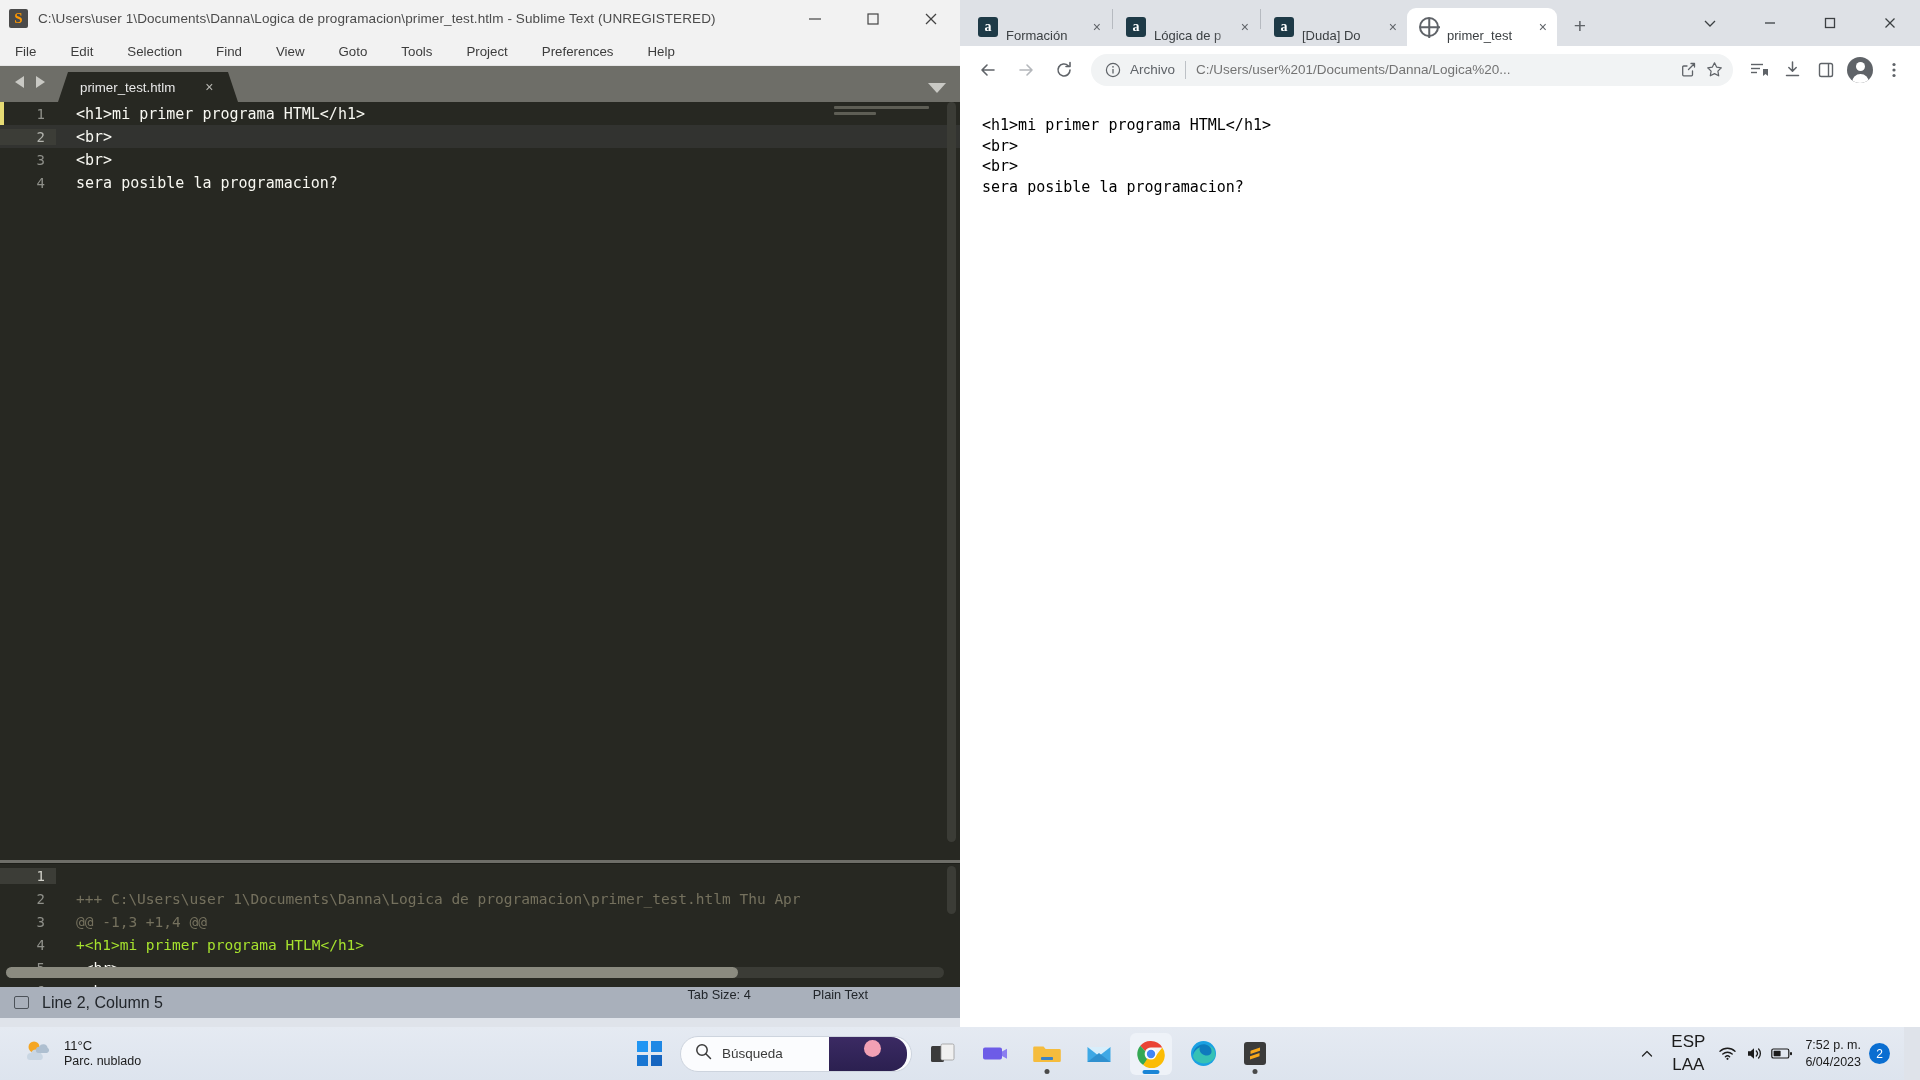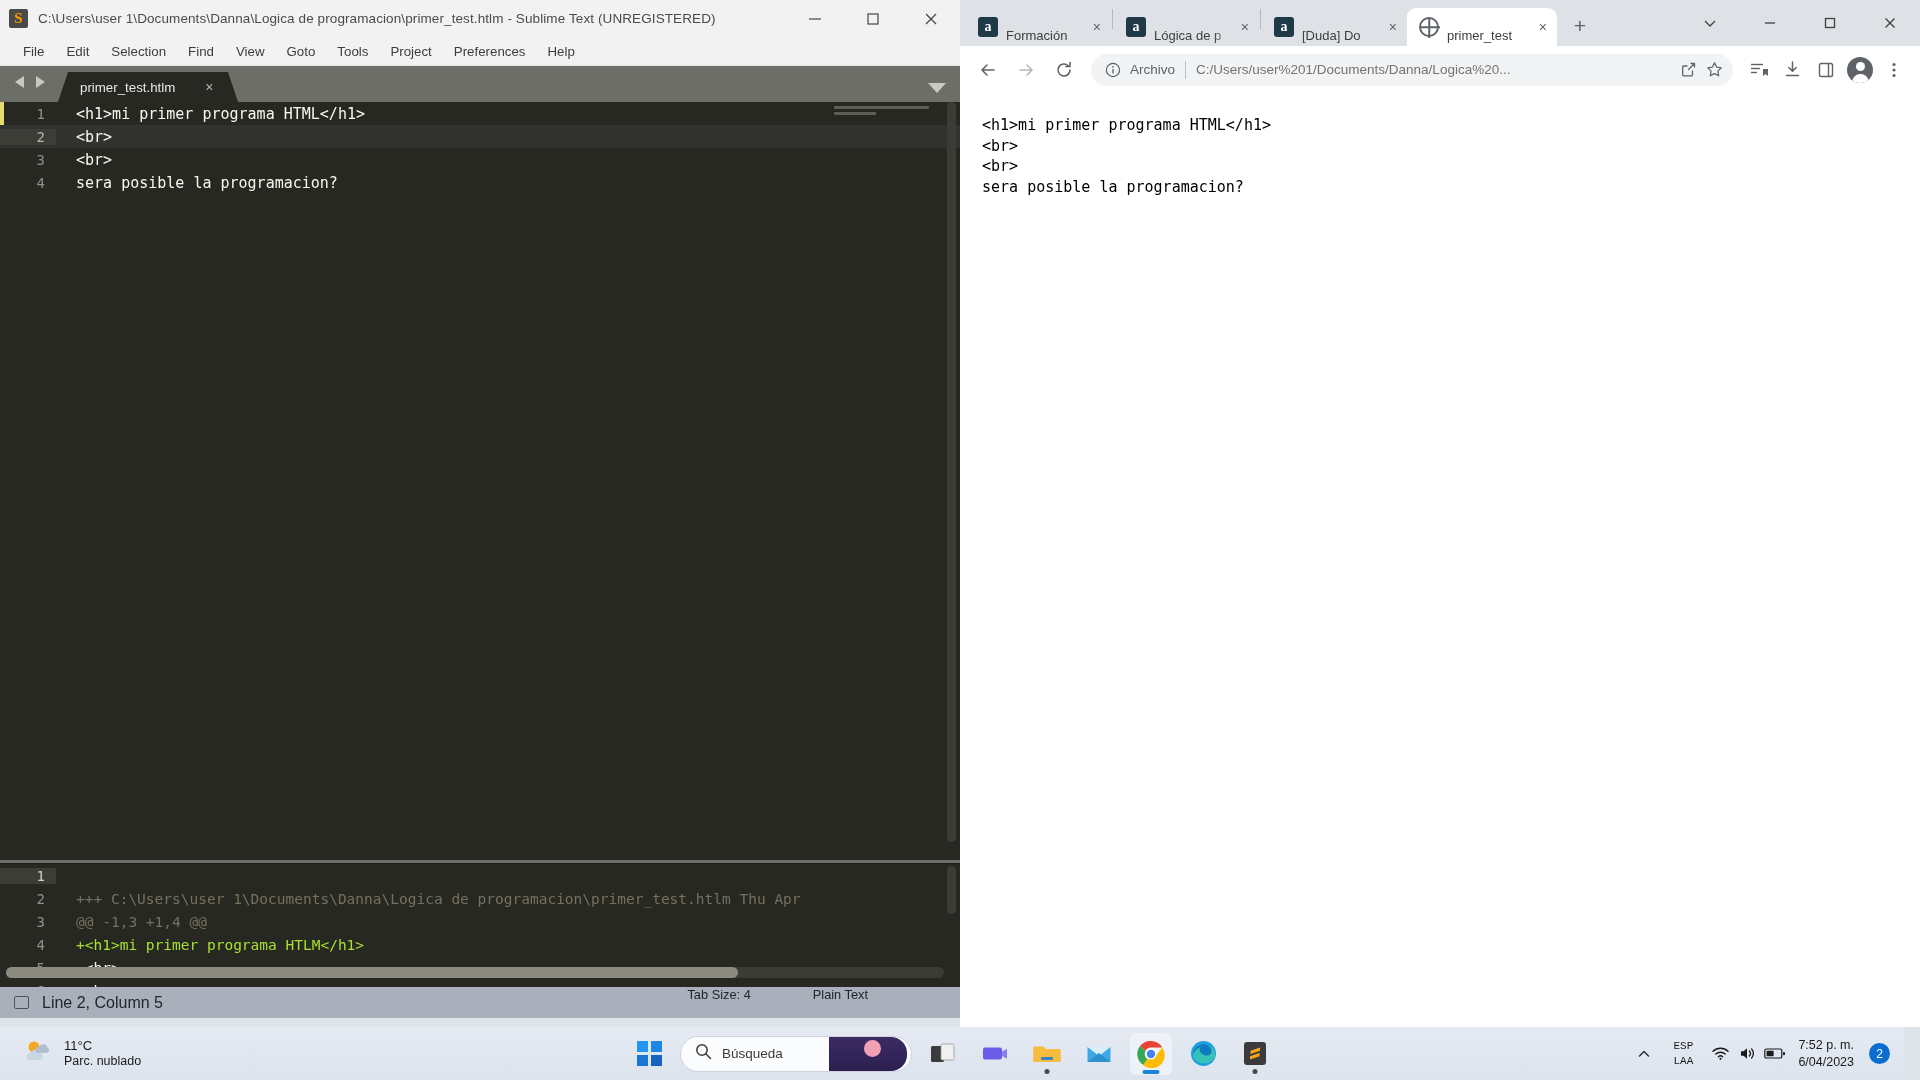--- a/index.html
+++ b/index.html
@@ -32,21 +32,21 @@
     white-space:nowrap; overflow:hidden;
   }
   .st-wincontrols { position:absolute; right:0; top:0; height:37px; display:flex; }
   .st-wc {
     width:58px; height:37px; display:flex; align-items:center; justify-content:center;
     color:#444; font-size:14px;
   }
   .st-wc svg { display:block; }
   .st-menubar {
     height:29px; background:#f2f2f2; display:flex; align-items:center;
-    padding-left:12px; gap:0px; flex:0 0 auto; border-bottom:1px solid #e6e6e6;
+    padding-left:4px; gap:12px; flex:0 0 auto; border-bottom:1px solid #e6e6e6;
   }
   .st-menuitem {
     font-size:13.3px; color:#3d3d3d; padding:4px 11px; white-space:nowrap;
   }
   .st-tabstrip {
     height:36px; background:#6e6e68; display:flex; align-items:flex-end;
     position:relative; flex:0 0 auto;
   }
   .st-navarrows {
     display:flex; gap:6px; align-items:center; height:36px; padding:0 12px 0 14px;
@@ -268,23 +268,23 @@
   }
   .tb-app.active { background:#eef2f8; }
   .tb-app.active::after{
     content:"";position:absolute;bottom:1px;left:50%;transform:translateX(-50%);
     width:17px;height:4px;border-radius:2px;background:#1a85d6;
   }
   .tb-tray {
     position:absolute;right:0;height:53px;display:flex;align-items:center;gap:0;padding-right:14px;
   }
   .tb-tray-chev{width:30px;display:flex;align-items:center;justify-content:center;color:#262626;}
-  .tb-lang { font-size:11px;color:#1b1b1b;line-height:1.3;text-align:center;margin:0 9px;min-width:30px;font-family:Liberation Mono, monospace;}
+  .tb-lang { font-size:17px;color:#1b1b1b;line-height:1.3;text-align:center;margin:0 9px;min-width:30px;}
   .tb-tray-ico{width:27px;display:flex;align-items:center;justify-content:center;color:#1b1b1b;}
-  .tb-clock{font-size:12.5px;color:#1b1b1b;line-height:1.3;text-align:right;margin:0 15px 0 10px;}
+  .tb-clock{font-size:12.5px;color:#1b1b1b;line-height:1.3;text-align:right;margin:0 8px 0 10px;}
   .tb-badge{
     width:21px;height:21px;border-radius:50%;background:#0a6ed1;color:#fff;
     font-size:12px;display:flex;align-items:center;justify-content:center;
   }
 </style>
 </head>
 <body>
 
 <div class="screen">
 

